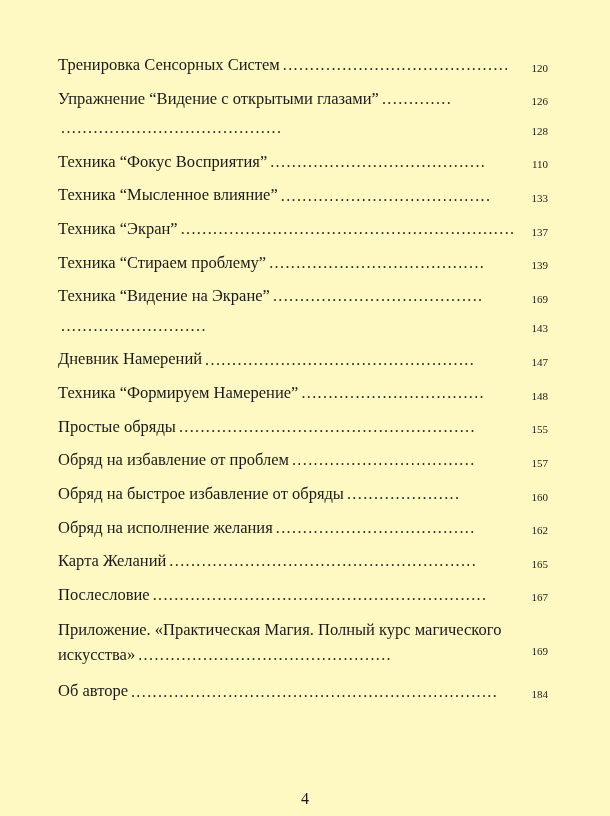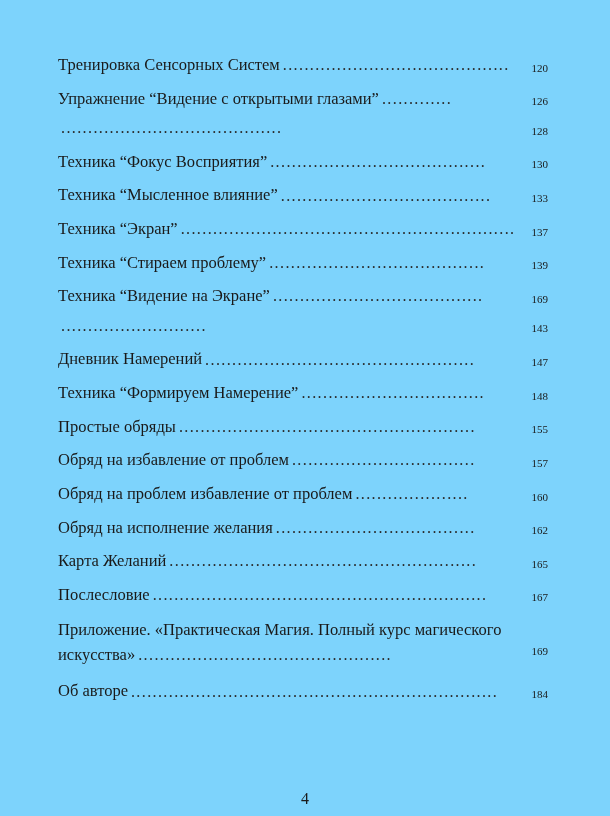--- a/index.html
+++ b/index.html
@@ -14,21 +14,21 @@
     color: #1a1a1a;
     position: relative;
     overflow: hidden;
   }
   .page {
     position: absolute;
     left: 0;
     top: 0;
     width: 610px;
     height: 816px;
-    background: #7dd3fc;
+    background: #fef9c3;
   }
   .toc {
     position: absolute;
     left: 58px;
     top: 55px;
     width: 490px;
   }
   .toc-entry {
     display: flex;
     align-items: flex-end;
@@ -108,21 +108,21 @@
     </div>
 
     <div class="toc-entry">
       <span class="dots">.........................................</span>
       <span class="page-num">128</span>
     </div>
 
     <div class="toc-entry">
       <span class="title">Техника “Фокус Восприятия”</span>
       <span class="dots">........................................</span>
-      <span class="page-num">130</span>
+      <span class="page-num">110</span>
     </div>
 
     <div class="toc-entry">
       <span class="title">Техника “Мысленное влияние”</span>
       <span class="dots">.......................................</span>
       <span class="page-num">133</span>
     </div>
 
     <div class="toc-entry">
       <span class="title">Техника “Экран”</span>
@@ -165,21 +165,21 @@
       <span class="page-num">155</span>
     </div>
 
     <div class="toc-entry">
       <span class="title">Обряд на избавление от проблем</span>
       <span class="dots">..................................</span>
       <span class="page-num">157</span>
     </div>
 
     <div class="toc-entry">
-      <span class="title">Обряд на проблем избавление от проблем</span>
+      <span class="title">Обряд на быстрое избавление от обряды</span>
       <span class="dots">.....................</span>
       <span class="page-num">160</span>
     </div>
 
     <div class="toc-entry">
       <span class="title">Обряд на исполнение желания</span>
       <span class="dots">.....................................</span>
       <span class="page-num">162</span>
     </div>
 

